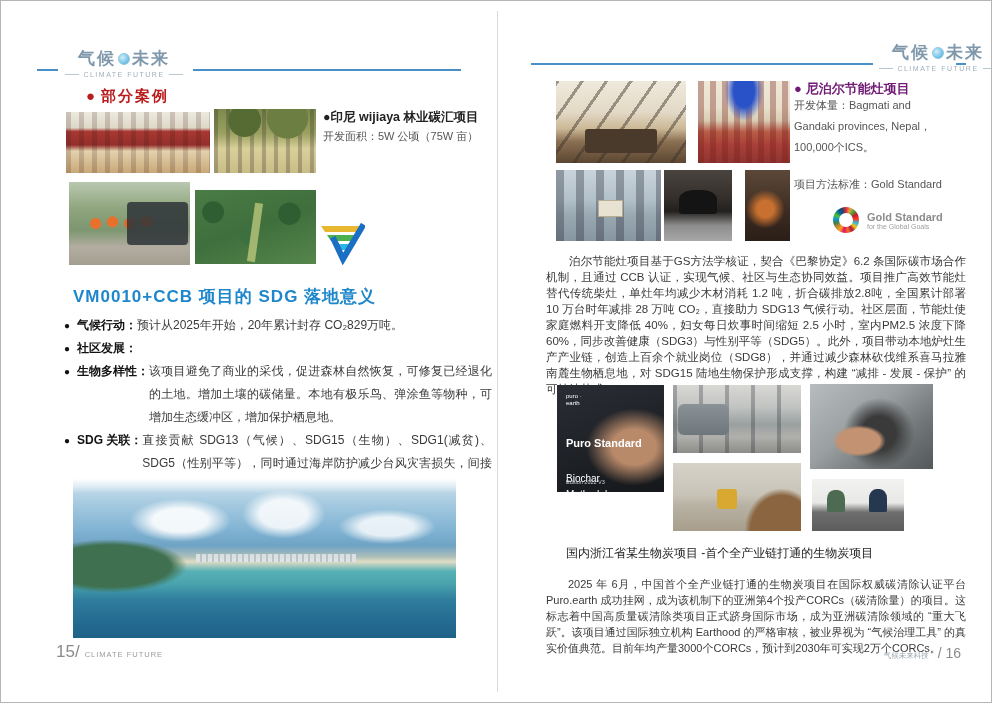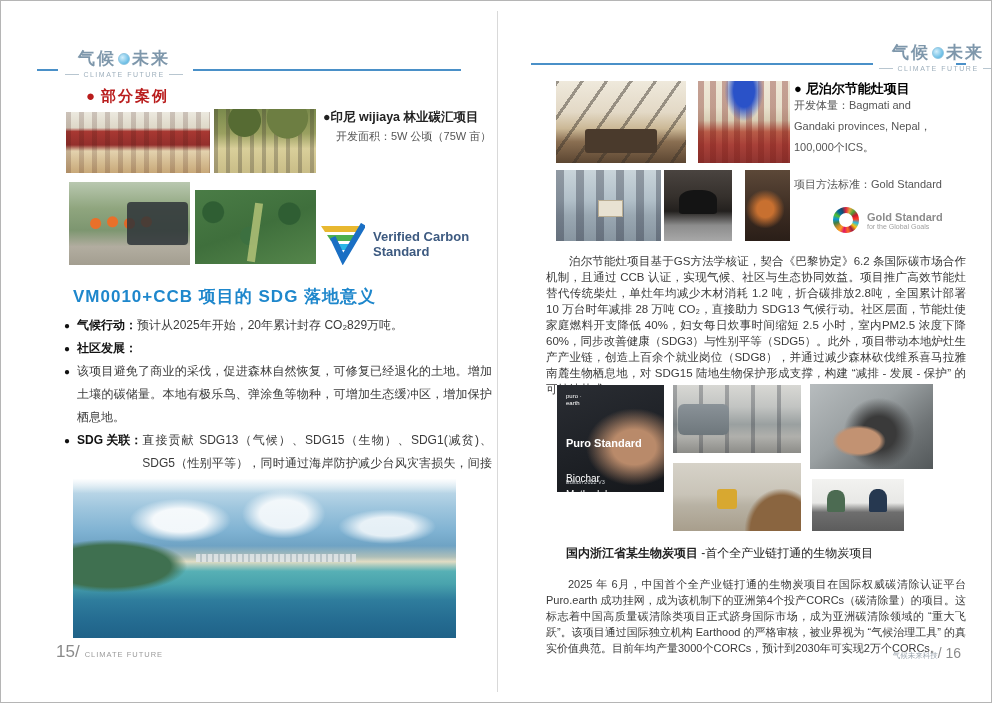--- a/index.html
+++ b/index.html
@@ -128,33 +128,33 @@
   
   .sdg-heading { position:absolute; left:72px; top:284px; color:#1e87cc;
       font-size:17px; font-weight:bold; letter-spacing:1px; }
   .bullets { position:absolute; left:63px; top:313px; width:428px; list-style:none; }
   .bullets li { display:flex; font-size:12px; line-height:23px; color:#3a3a3a; }
   .bullets .bdot { flex:0 0 13px; color:#111; font-size:10px; }
   .bullets .blbl { flex:0 0 auto; font-weight:bold; color:#111; white-space:nowrap; }
   .bullets .btxt { flex:1 1 auto; text-align:justify; }
 
   
-  .np-title { position:absolute; left:793px; top:79px; font-size:13px; font-weight:bold; color:#000000; }
+  .np-title { position:absolute; left:793px; top:79px; font-size:13px; font-weight:bold; color:#701a75; }
   .np-line { position:absolute; left:793px; font-size:11px; color:#555; }
   .para { position:absolute; color:#3a3a3a; text-align:justify; text-indent:2em; }
   .para1 { left:545px; top:252px; width:420px; font-size:11.5px; line-height:16px; }
   .para2 { left:545px; top:575px; width:420px; font-size:11px; line-height:16px; }
   .caption { position:absolute; left:565px; top:544px; font-size:12px; color:#222; }
-  .caption b { font-weight:bold; }
+  .caption b { font-weight:normal; }
 
   
   .footer-left { position:absolute; left:55px; top:641px; display:flex; align-items:baseline; gap:5px; }
   .footer-left .num { font-size:17px; color:#8a8a8a; }
   .footer-left .txt { font-size:7.5px; letter-spacing:1px; color:#9a9a9a; }
-  .footer-right { position:absolute; right:30px; top:644px; display:flex; align-items:baseline; gap:0; }
+  .footer-right { position:absolute; right:30px; top:644px; display:flex; align-items:baseline; gap:9px; }
   .footer-right .txt { font-size:7.5px; color:#9aa4ad; }
   .footer-right .num { font-size:14px; color:#8a8a8a; }
 </style>
 </head>
 <body>
 
 <div class="sheet">
   <div class="divider"></div>
 
   <div>
@@ -179,49 +179,46 @@
     </div>
 
     <div class="ph ph-indoor" style="left:65px; top:111px; width:144px; height:61px;"></div>
     <div class="ph ph-tree" style="left:213px; top:108px; width:102px; height:64px;"></div>
     <div class="ph ph-vests" style="left:68px; top:181px; width:121px; height:83px;"></div>
     <div class="ph ph-forest" style="left:194px; top:189px; width:121px; height:74px;"></div>
 
     <div class="cap-title" style="left:322px; top:108px;">
       <span>●</span><span>印尼 wijiaya 林业碳汇项目</span>
     </div>
-    <div class="cap-sub" style="left:322px; top:128px;margin-left:13px;">开发面积：5W 公顷（75W 亩）</div>
+    <div class="cap-sub" style="left:322px; top:128px;">开发面积：5W 公顷（75W 亩）</div>
 
     <div class="vcs" style="left:318px; top:222px;">
       <svg width="46" height="42" viewBox="0 0 46 42">
         <polygon points="2,3 44,3 40,9 6,9" fill="#e8b830"></polygon>
         <polygon points="8,12 38,12 34,18 12,18" fill="#4caf50"></polygon>
         <polygon points="14,21 32,21 28,27 18,27" fill="#29b6e8"></polygon>
         <polyline points="15,17 24,36 43,4" fill="none" stroke="#1a6fc4" stroke-width="6" stroke-linecap="square"></polyline>
       </svg>
-      <div class="vcs-text">
-        <div>Verified Carbon</div>
-        <div>Standard</div>
-      </div>
     </div>
 
     <div class="sdg-heading">VM0010+CCB 项目的 SDG 落地意义</div>
 
     <ul class="bullets">
       <li>
         <span class="bdot">●</span>
         <span class="blbl">气候行动：</span>
         <span class="btxt">预计从2025年开始，20年累计封存 CO₂829万吨。</span>
       </li>
       <li>
         <span class="bdot">●</span>
         <span class="blbl">社区发展：</span>
       </li>
       <li>
         <span class="bdot">●</span>
+        <span class="blbl">生物多样性：</span>
         <span class="btxt">该项目避免了商业的采伐，促进森林自然恢复，可修复已经退化的土地。增加土壤的碳储量。本地有极乐鸟、弹涂鱼等物种，可增加生态缓冲区，增加保护栖息地。</span>
       </li>
       <li>
         <span class="bdot">●</span>
         <span class="blbl">SDG 关联：</span>
         <span class="btxt">直接贡献 SDG13（气候）、SDG15（生物）、SDG1(减贫)、SDG5（性别平等），同时通过海岸防护减少台风灾害损失，间接支持 SDG11（社区韧性）。</span>
       </li>
     </ul>
 
     <div class="ph ph-beach" style="left:72px; top:478px; width:383px; height:159px;"></div>

